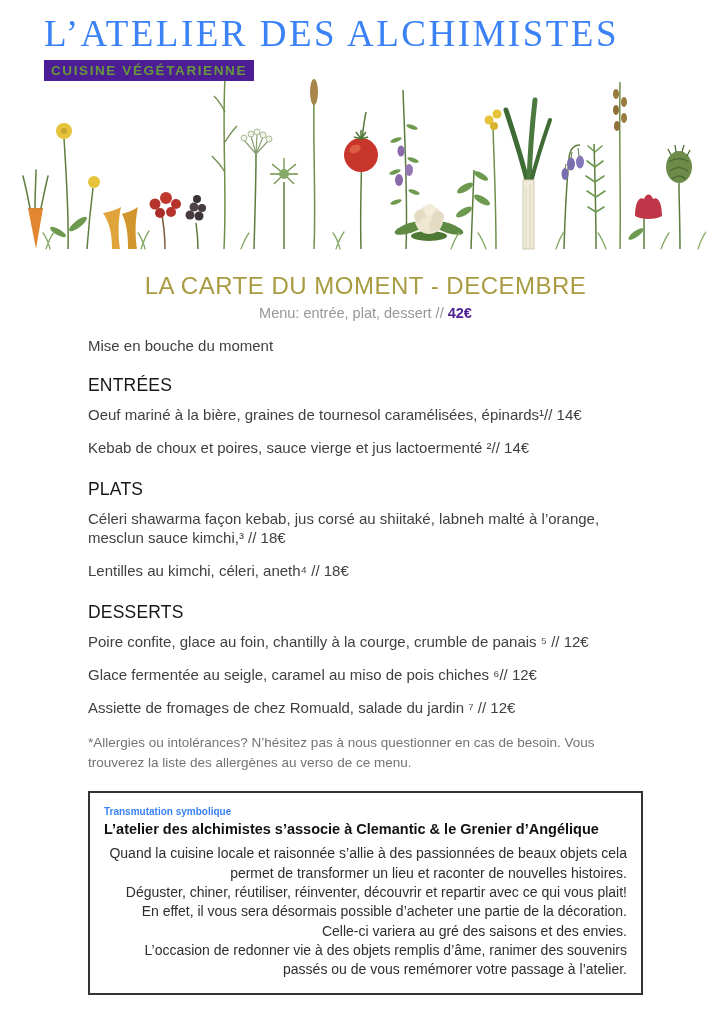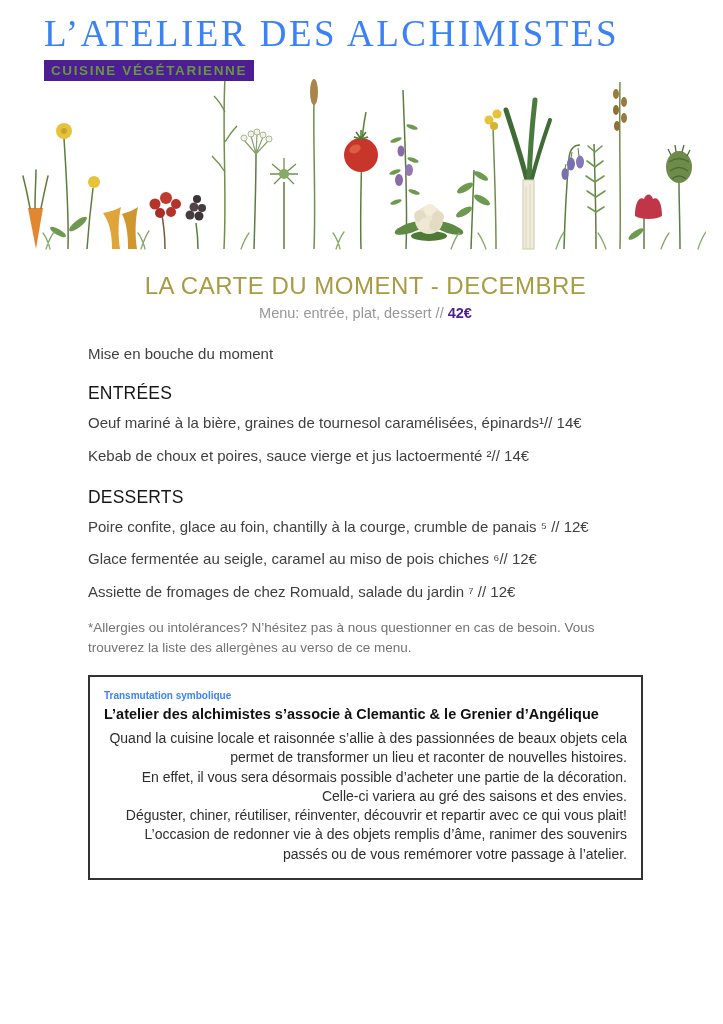--- a/index.html
+++ b/index.html
@@ -28,21 +28,21 @@
   .banner{position:absolute;left:16px;top:52px;z-index:1;}
   
   .content{padding:0 80px 0 88px;font-size:15px;}
   .carte-heading{
     text-align:center;margin:16px 0 5px;
     font-size:24px;font-weight:400;letter-spacing:.5px;
     color:#a89b41;
   }
   .menu-line{text-align:center;font-size:14.5px;color:#979797;}
   .menu-price{color:#4c1d95;font-weight:700;}
-  .amuse{margin-top:24px;}
+  .amuse{margin-top:16px;}
   .section-title{margin-top:21px;font-size:17.5px;color:#161616;letter-spacing:.2px;}
   .menu-item{margin:9px 0 0;line-height:1.32;}
   .menu-item + .menu-item{margin-top:13px;}
   .allergy{margin-top:16px;font-size:13.5px;line-height:1.45;color:#737373;}
   .announce{
     margin-top:18px;border:2px solid #333;
     padding:12px 14px 14px;font-size:14px;line-height:1.38;color:#2e2e2e;
   }
   .announce-title{font-size:10px;font-weight:700;color:#3b82f6;margin:0;}
   .announce-sub{font-size:14.5px;font-weight:700;color:#111;margin:1px 0 0;}
@@ -208,35 +208,40 @@
     </div>
 
     <p class="amuse" style="margin-bottom:0;">Mise en bouche du moment</p>
 
     <div class="section">
       <div class="section-title">ENTRÉES</div>
       <p class="menu-item">Oeuf mariné à la bière, graines de tournesol caramélisées, épinards¹// 14€</p>
       <p class="menu-item">Kebab de choux et poires, sauce vierge et jus lactoermenté ²// 14€</p>
     </div>
 
+    <div class="section">
+      <div class="section-title">PLATS</div>
+      <p class="menu-item">Céleri shawarma façon kebab, jus corsé au shiitaké, labneh malté à l’orange, mesclun sauce kimchi,³ // 18€</p>
+      <p class="menu-item">Lentilles au kimchi, céleri, aneth⁴ // 18€</p>
+    </div>
 
     <div class="section">
       <div class="section-title">DESSERTS</div>
       <p class="menu-item">Poire confite, glace au foin, chantilly à la courge, crumble de panais ⁵ // 12€</p>
       <p class="menu-item">Glace fermentée au seigle, caramel au miso de pois chiches ⁶// 12€</p>
       <p class="menu-item">Assiette de fromages de chez Romuald, salade du jardin ⁷ // 12€</p>
     </div>
 
     <p class="allergy">*Allergies ou intolérances? N’hésitez pas à nous questionner en cas de besoin. Vous trouverez la liste des allergènes au verso de ce menu.</p>
 
     <div class="announce">
       <p class="announce-title">Transmutation symbolique</p>
       <p class="announce-sub">L’atelier des alchimistes s’associe à Clemantic &amp; le Grenier d’Angélique</p>
       <div class="announce-body">
         <p>Quand la cuisine locale et raisonnée s’allie à des passionnées de beaux objets cela permet de transformer un lieu et raconter de nouvelles histoires.</p>
+        <p>Déguster, chiner, réutiliser, réinventer, découvrir et repartir avec ce qui vous plait!</p>
         <p>En effet, il vous sera désormais possible d’acheter une partie de la décoration. Celle-ci variera au gré des saisons et des envies.</p>
-        <p>Déguster, chiner, réutiliser, réinventer, découvrir et repartir avec ce qui vous plait!</p>
         <p>L’occasion de redonner vie à des objets remplis d’âme, ranimer des souvenirs passés ou de vous remémorer votre passage à l’atelier.</p>
       </div>
     </div>
 
   </div>
 </div>
 
 </body></html>

